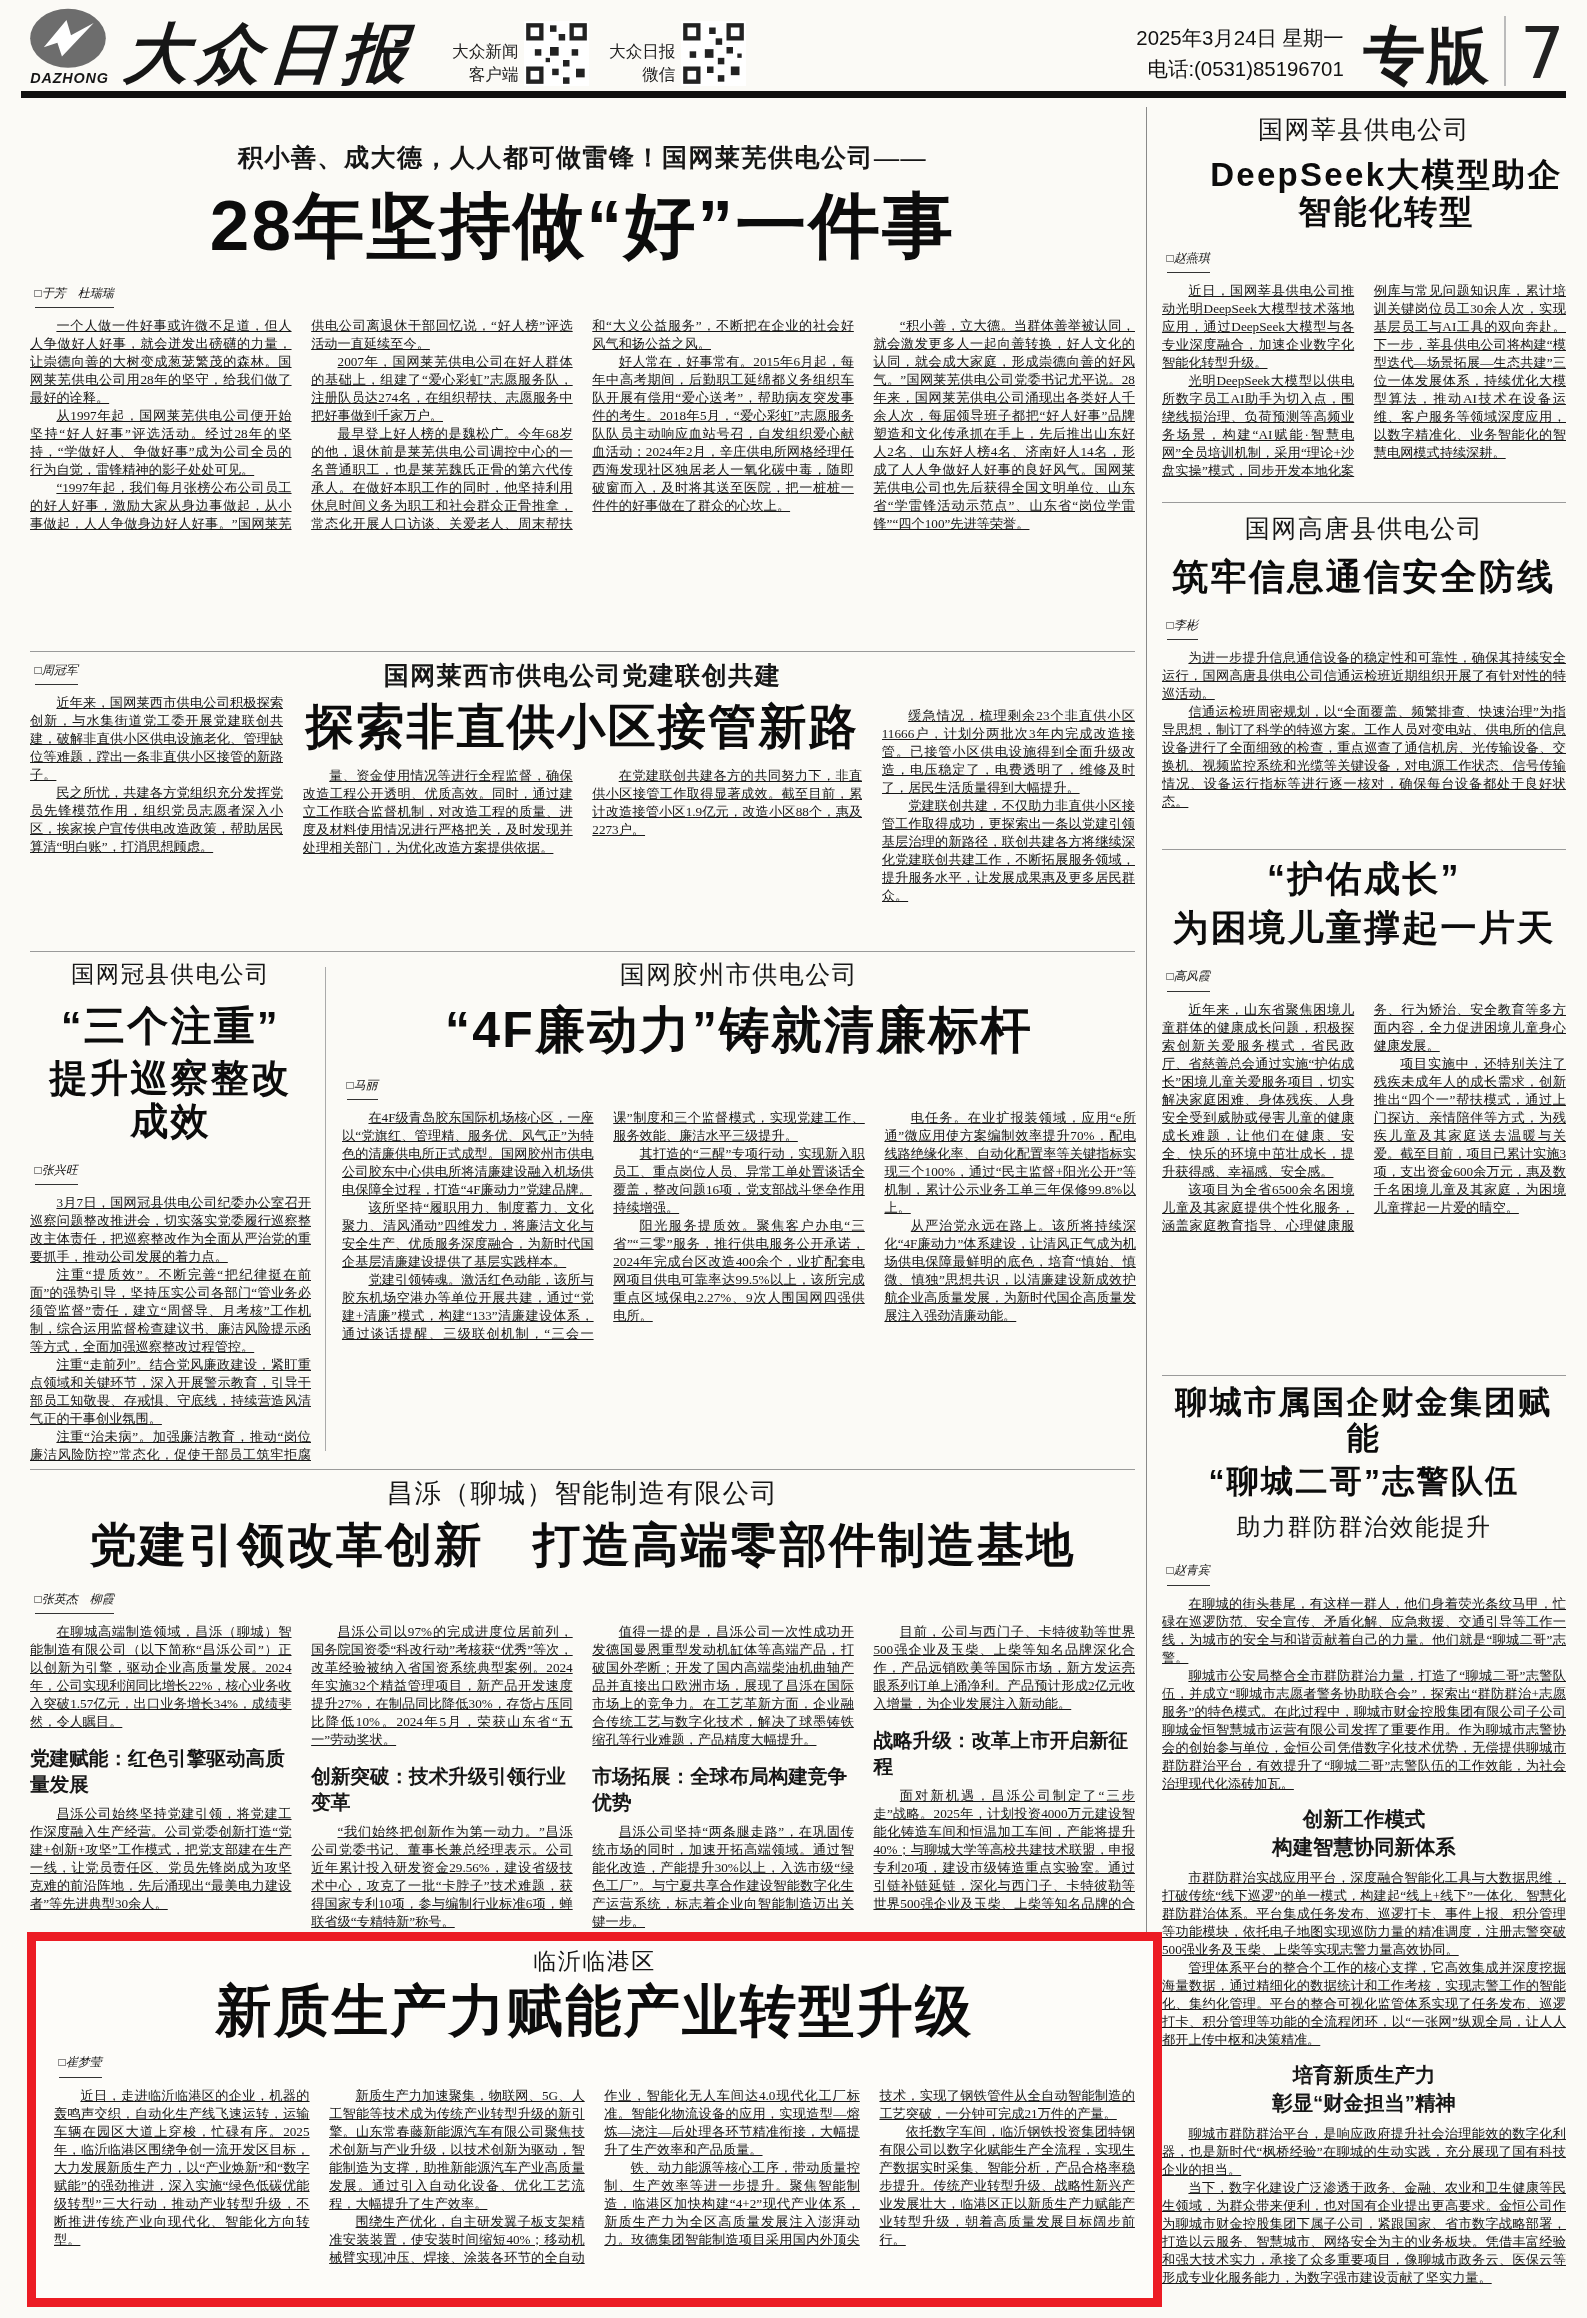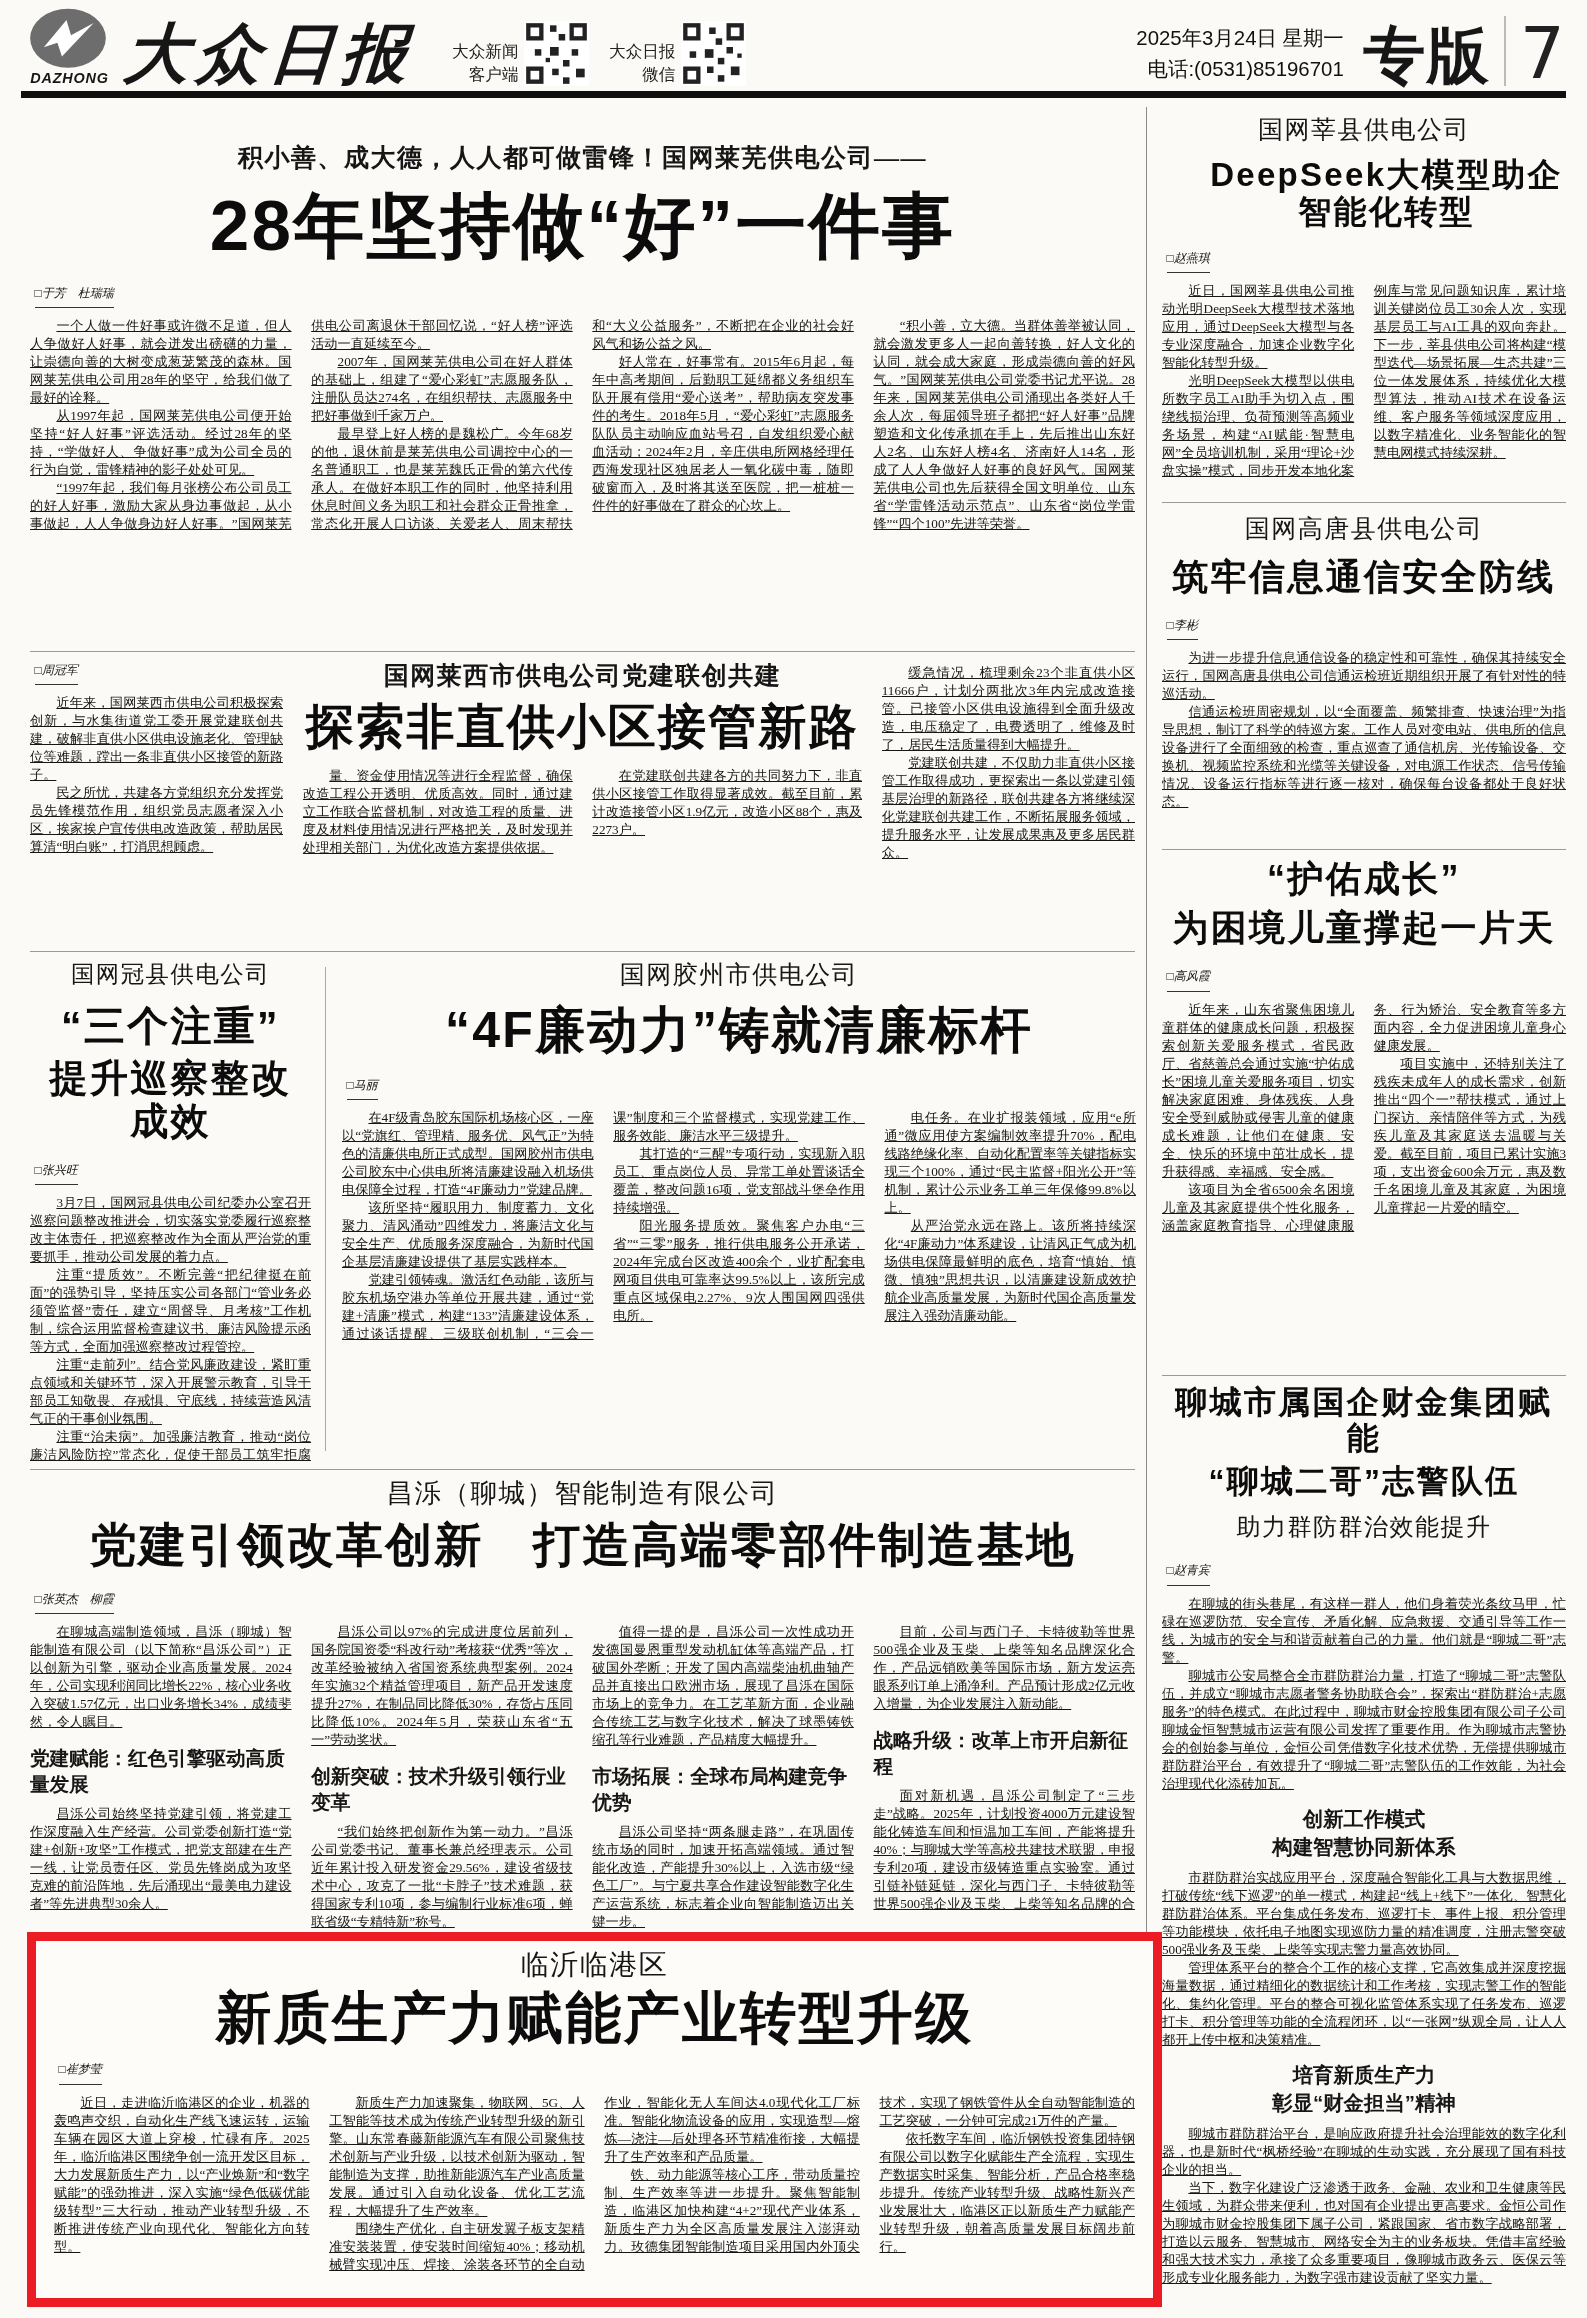--- a/index.html
+++ b/index.html
@@ -52,21 +52,21 @@
   #art-c1 .cols{column-count:1;height:281px;}
   #art-c2{top:958px;left:342px;width:794px;}
   #art-c2 .headline{font-size:50px;margin-top:10.6px;}
   #art-c2 .cols{column-count:3;height:355px;}
   #art-d{top:1475px;left:30px;width:1105px;}
   #art-d .headline{font-size:47px;margin-top:7.6px;}
   #art-d .cols{column-count:4;height:317px;}
   #art-d .subhead{text-align:left;font-size:19.6px;}
   #art-e{top:1932px;left:27px;width:1081px;height:345px;border:9px solid #ec1c24;background:#fdfcf9;
          padding:4.5px 18px 7.6px;}
-  #art-e .kicker{font-weight:normal;font-size:28px;}
+  #art-e .kicker{font-weight:normal;font-size:23px;}
   #art-e .headline{font-size:56px;margin-top:3px;}
   #art-e .byline{margin-top:12px;}
   #art-e .cols{column-count:4;height:200px;}
   .rcol{left:1162px;width:404px;}
   #art-r1{top:113px;}
   #art-r1 .headline{font-size:33px;margin-top:10.6px;margin-left:45px;}
   #art-r1 .cols{column-count:2;height:218px;}
   #art-r2{top:512px;}
   #art-r2 .headline{font-size:36px;margin-top:12px;}
   #art-r2 .cols{column-count:1;height:190px;}
@@ -184,21 +184,21 @@
       </div>
   </div>
   <div class="mid">
     <div class="kicker">国网莱西市供电公司党建联创共建</div>
     <div class="headline">探索非直供小区接管新路</div>
     <div class="cols">
         <p class="para">量、资金使用情况等进行全程监督，确保改造工程公开透明、优质高效。同时，通过建立工作联合监督机制，对改造工程的质量、进度及材料使用情况进行严格把关，及时发现并处理相关部门，为优化改造方案提供依据。</p>
         <p class="para">在党建联创共建各方的共同努力下，非直供小区接管工作取得显著成效。截至目前，累计改造接管小区1.9亿元，改造小区88个，惠及2273户。</p>
       </div>
   </div>
-  <div class="side fill" style="text-align:justify;padding-top:4.5px;">
+  <div class="side fill" style="text-align:justify;padding-top:4.5px;justify-content:center;">
       <p class="para">缓急情况，梳理剩余23个非直供小区11666户，计划分两批次3年内完成改造接管。已接管小区供电设施得到全面升级改造，电压稳定了，电费透明了，维修及时了，居民生活质量得到大幅提升。</p>
       <p class="para">党建联创共建，不仅助力非直供小区接管工作取得成功，更探索出一条以党建引领基层治理的新路径，联创共建各方将继续深化党建联创共建工作，不断拓展服务领域，提升服务水平，让发展成果惠及更多居民群众。</p>
     </div>
 </div>
 
 <div class="abs" id="art-c1">
   <div class="kicker" style="font-weight:normal;font-size:23.4px;">国网冠县供电公司</div>
   <div class="headline">“三个注重”</div>
   <div class="headline second">提升巡察整改成效</div>
   <div class="byline"><b>□张兴旺</b></div>

